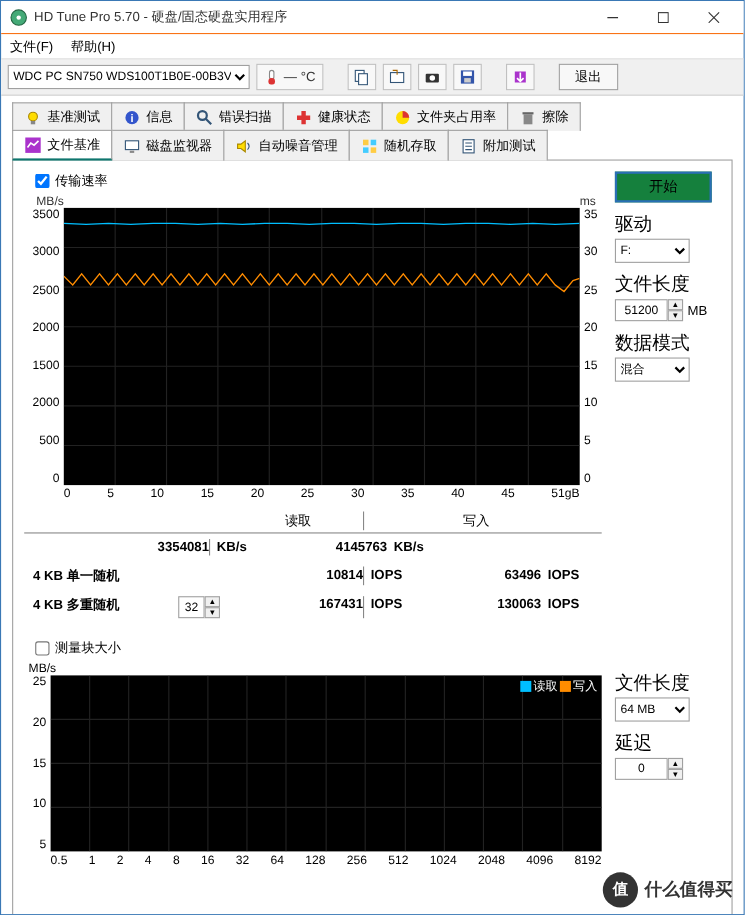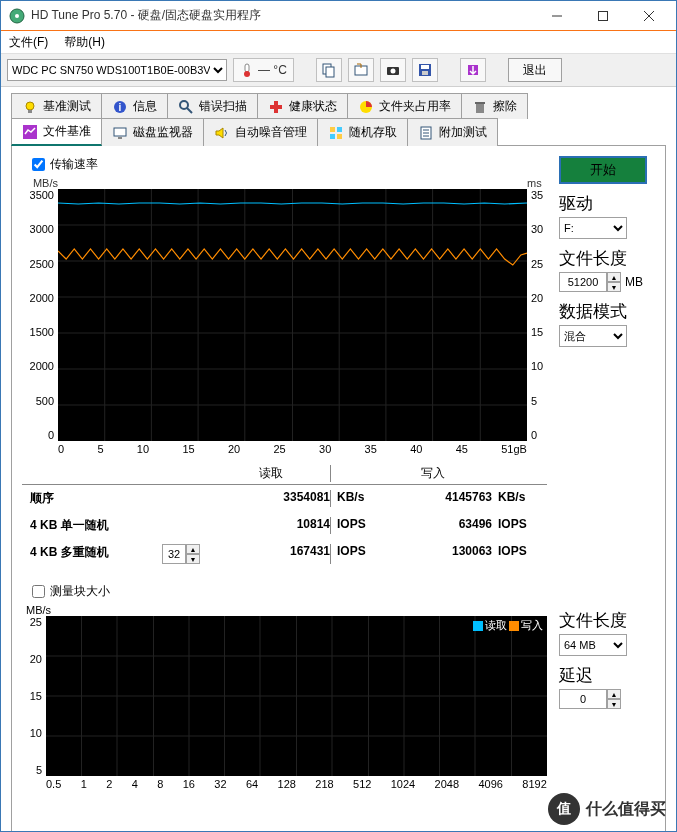--- a/index.html
+++ b/index.html
@@ -334,21 +334,20 @@
       <div class="results">
         <div class="rhead">
           <div class="c1"></div>
             <div class="c2"></div>
           <div class="cval" style="text-align:center">读取</div>
             <div class="cunit vsep"></div>
           <div class="cval" style="text-align:center">写入</div>
             <div class="cunit"></div>
         </div>
         <div class="rrow">
-          <div class="c1"><b>顺序</b></div>
             <div class="c2"></div>
           <div class="cval"><b>3354081</b></div>
             <div class="cunit vsep"><b>KB/s</b></div>
           <div class="cval"><b>4145763</b></div>
             <div class="cunit"><b>KB/s</b></div>
         </div>
         <div class="rrow">
           <div class="c1"><b>4 KB 单一随机</b></div>
             <div class="c2"></div>
           <div class="cval"><b>10814</b></div>
@@ -418,21 +417,21 @@
         <div class="x-axis2">
           <span>0.5</span>
             <span>1</span>
             <span>2</span>
             <span>4</span>
             <span>8</span>
             <span>16</span>
             <span>32</span>
             <span>64</span>
             <span>128</span>
-            <span>218</span>
+            <span>256</span>
             <span>512</span>
             <span>1024</span>
             <span>2048</span>
             <span>4096</span>
             <span>8192</span>
         </div>
       </div>
     </div>
 
     <div class="right-panel">

